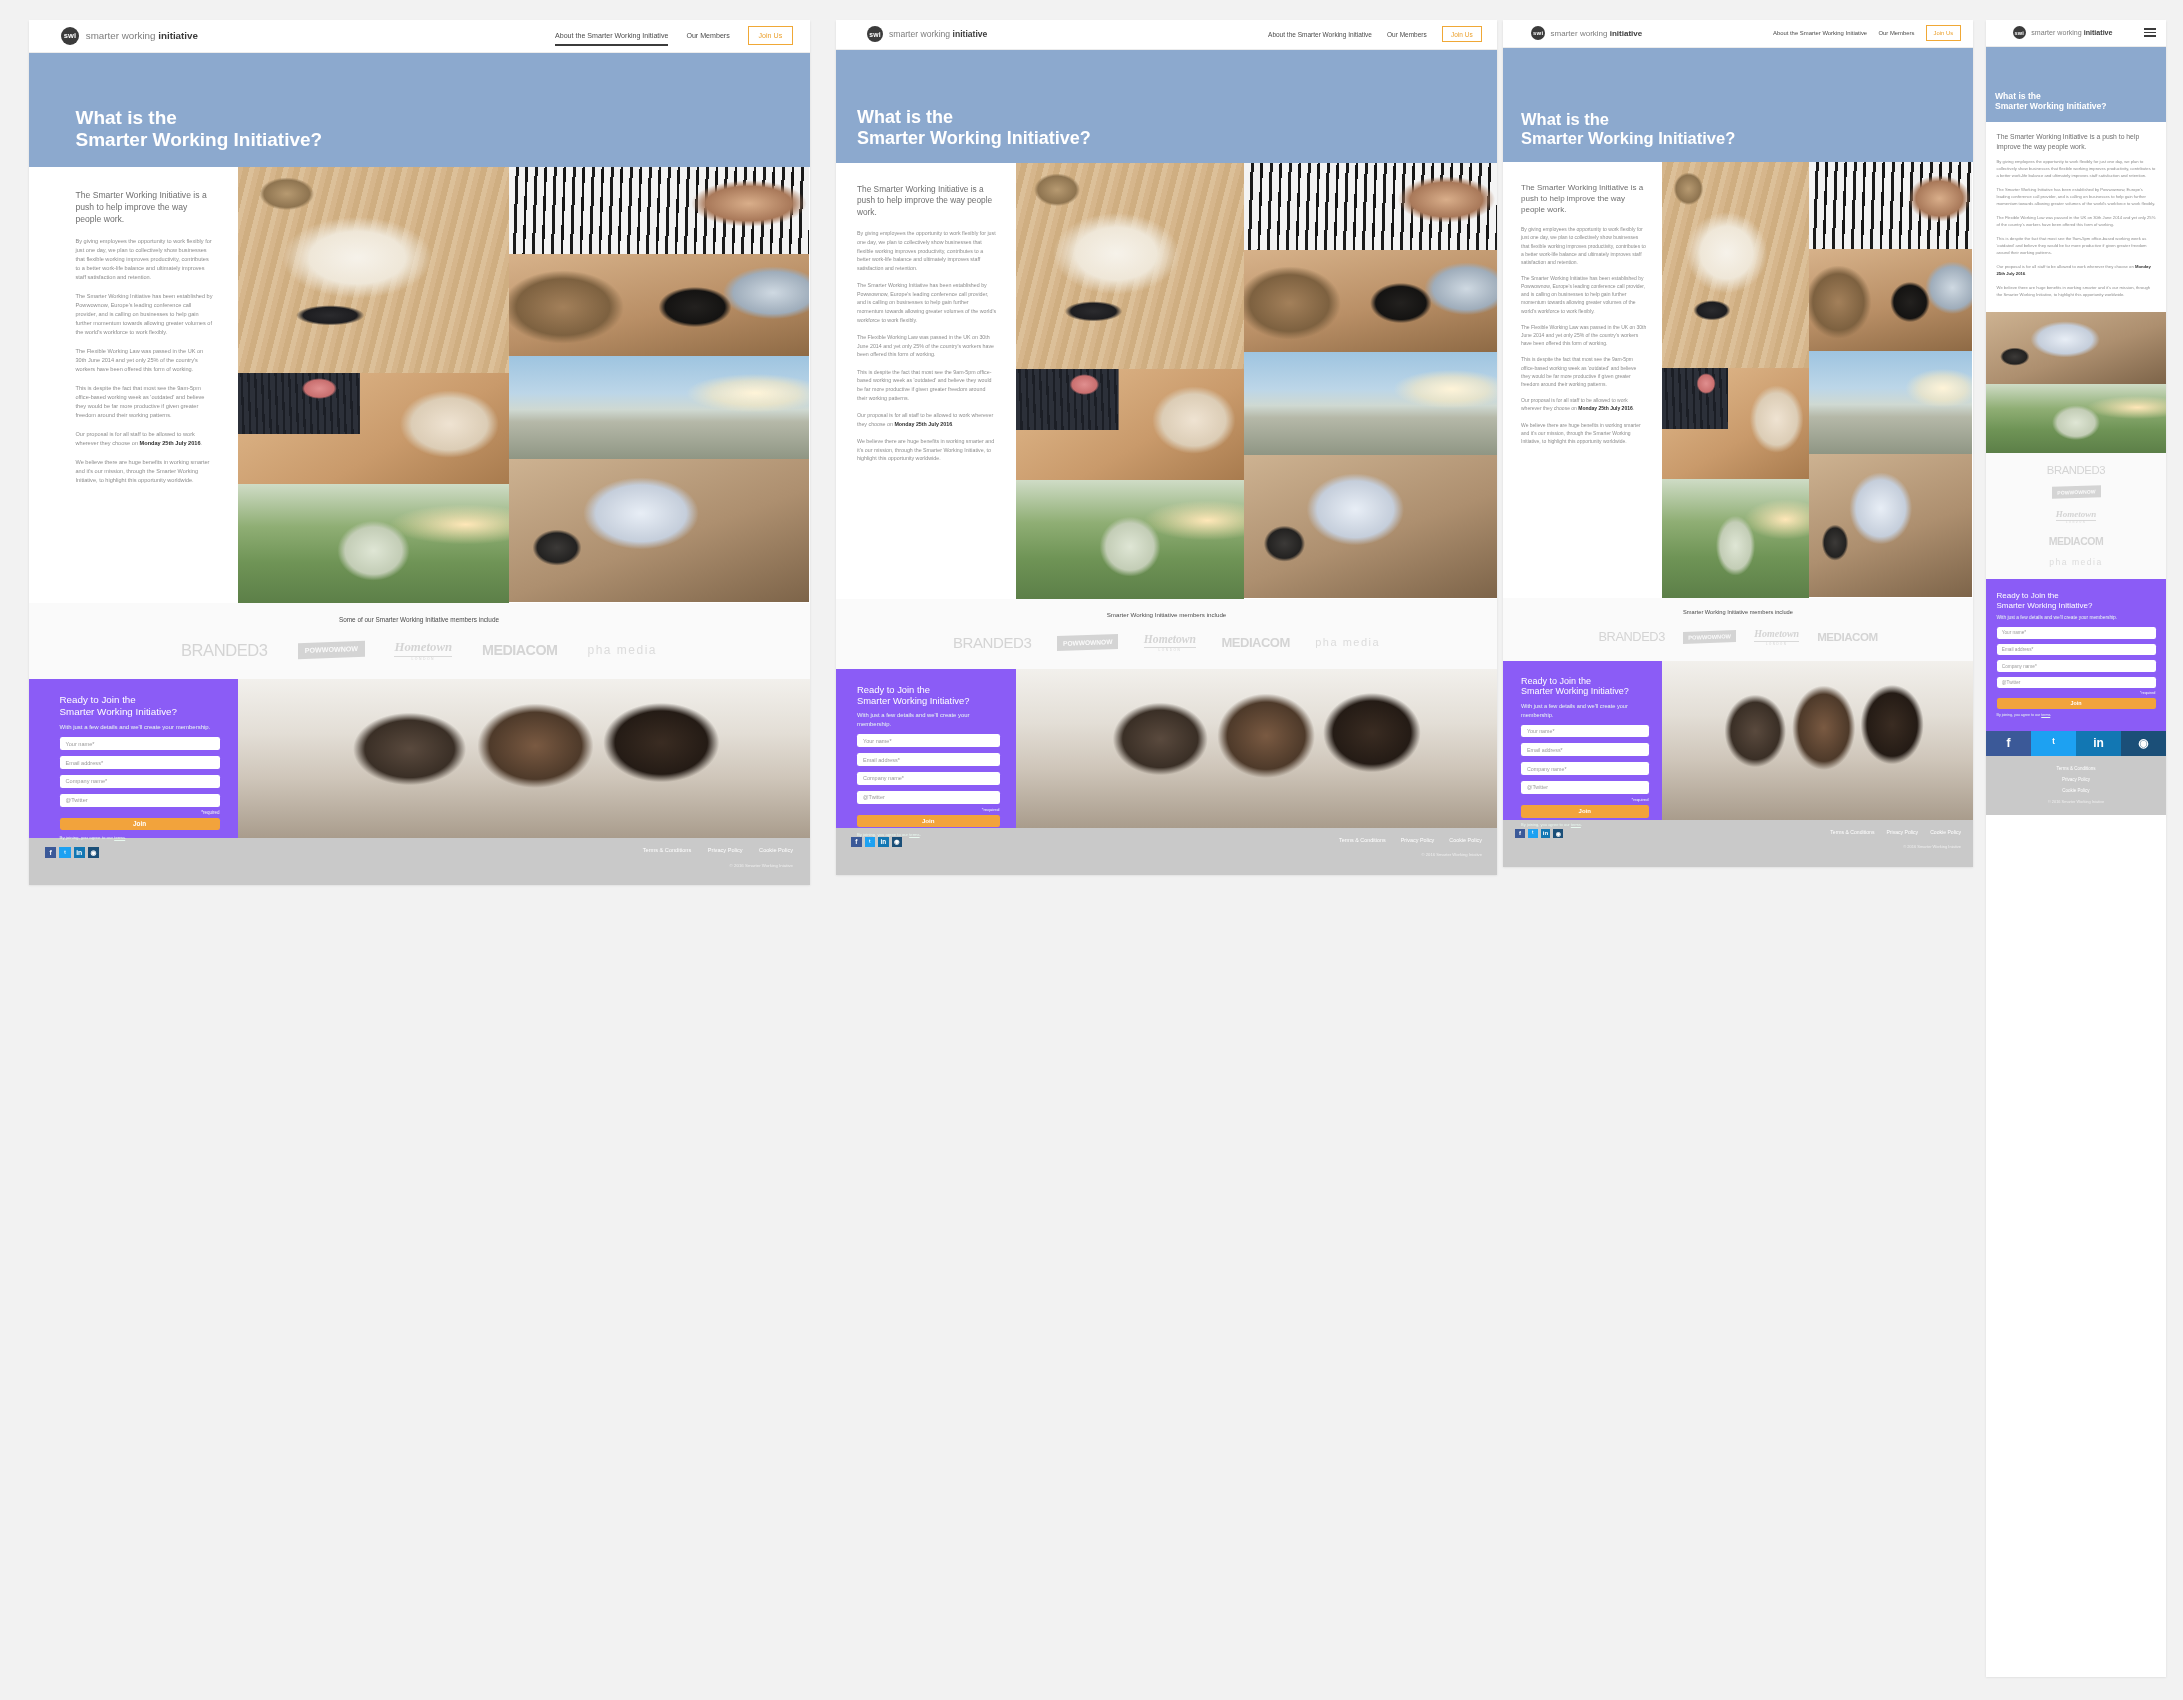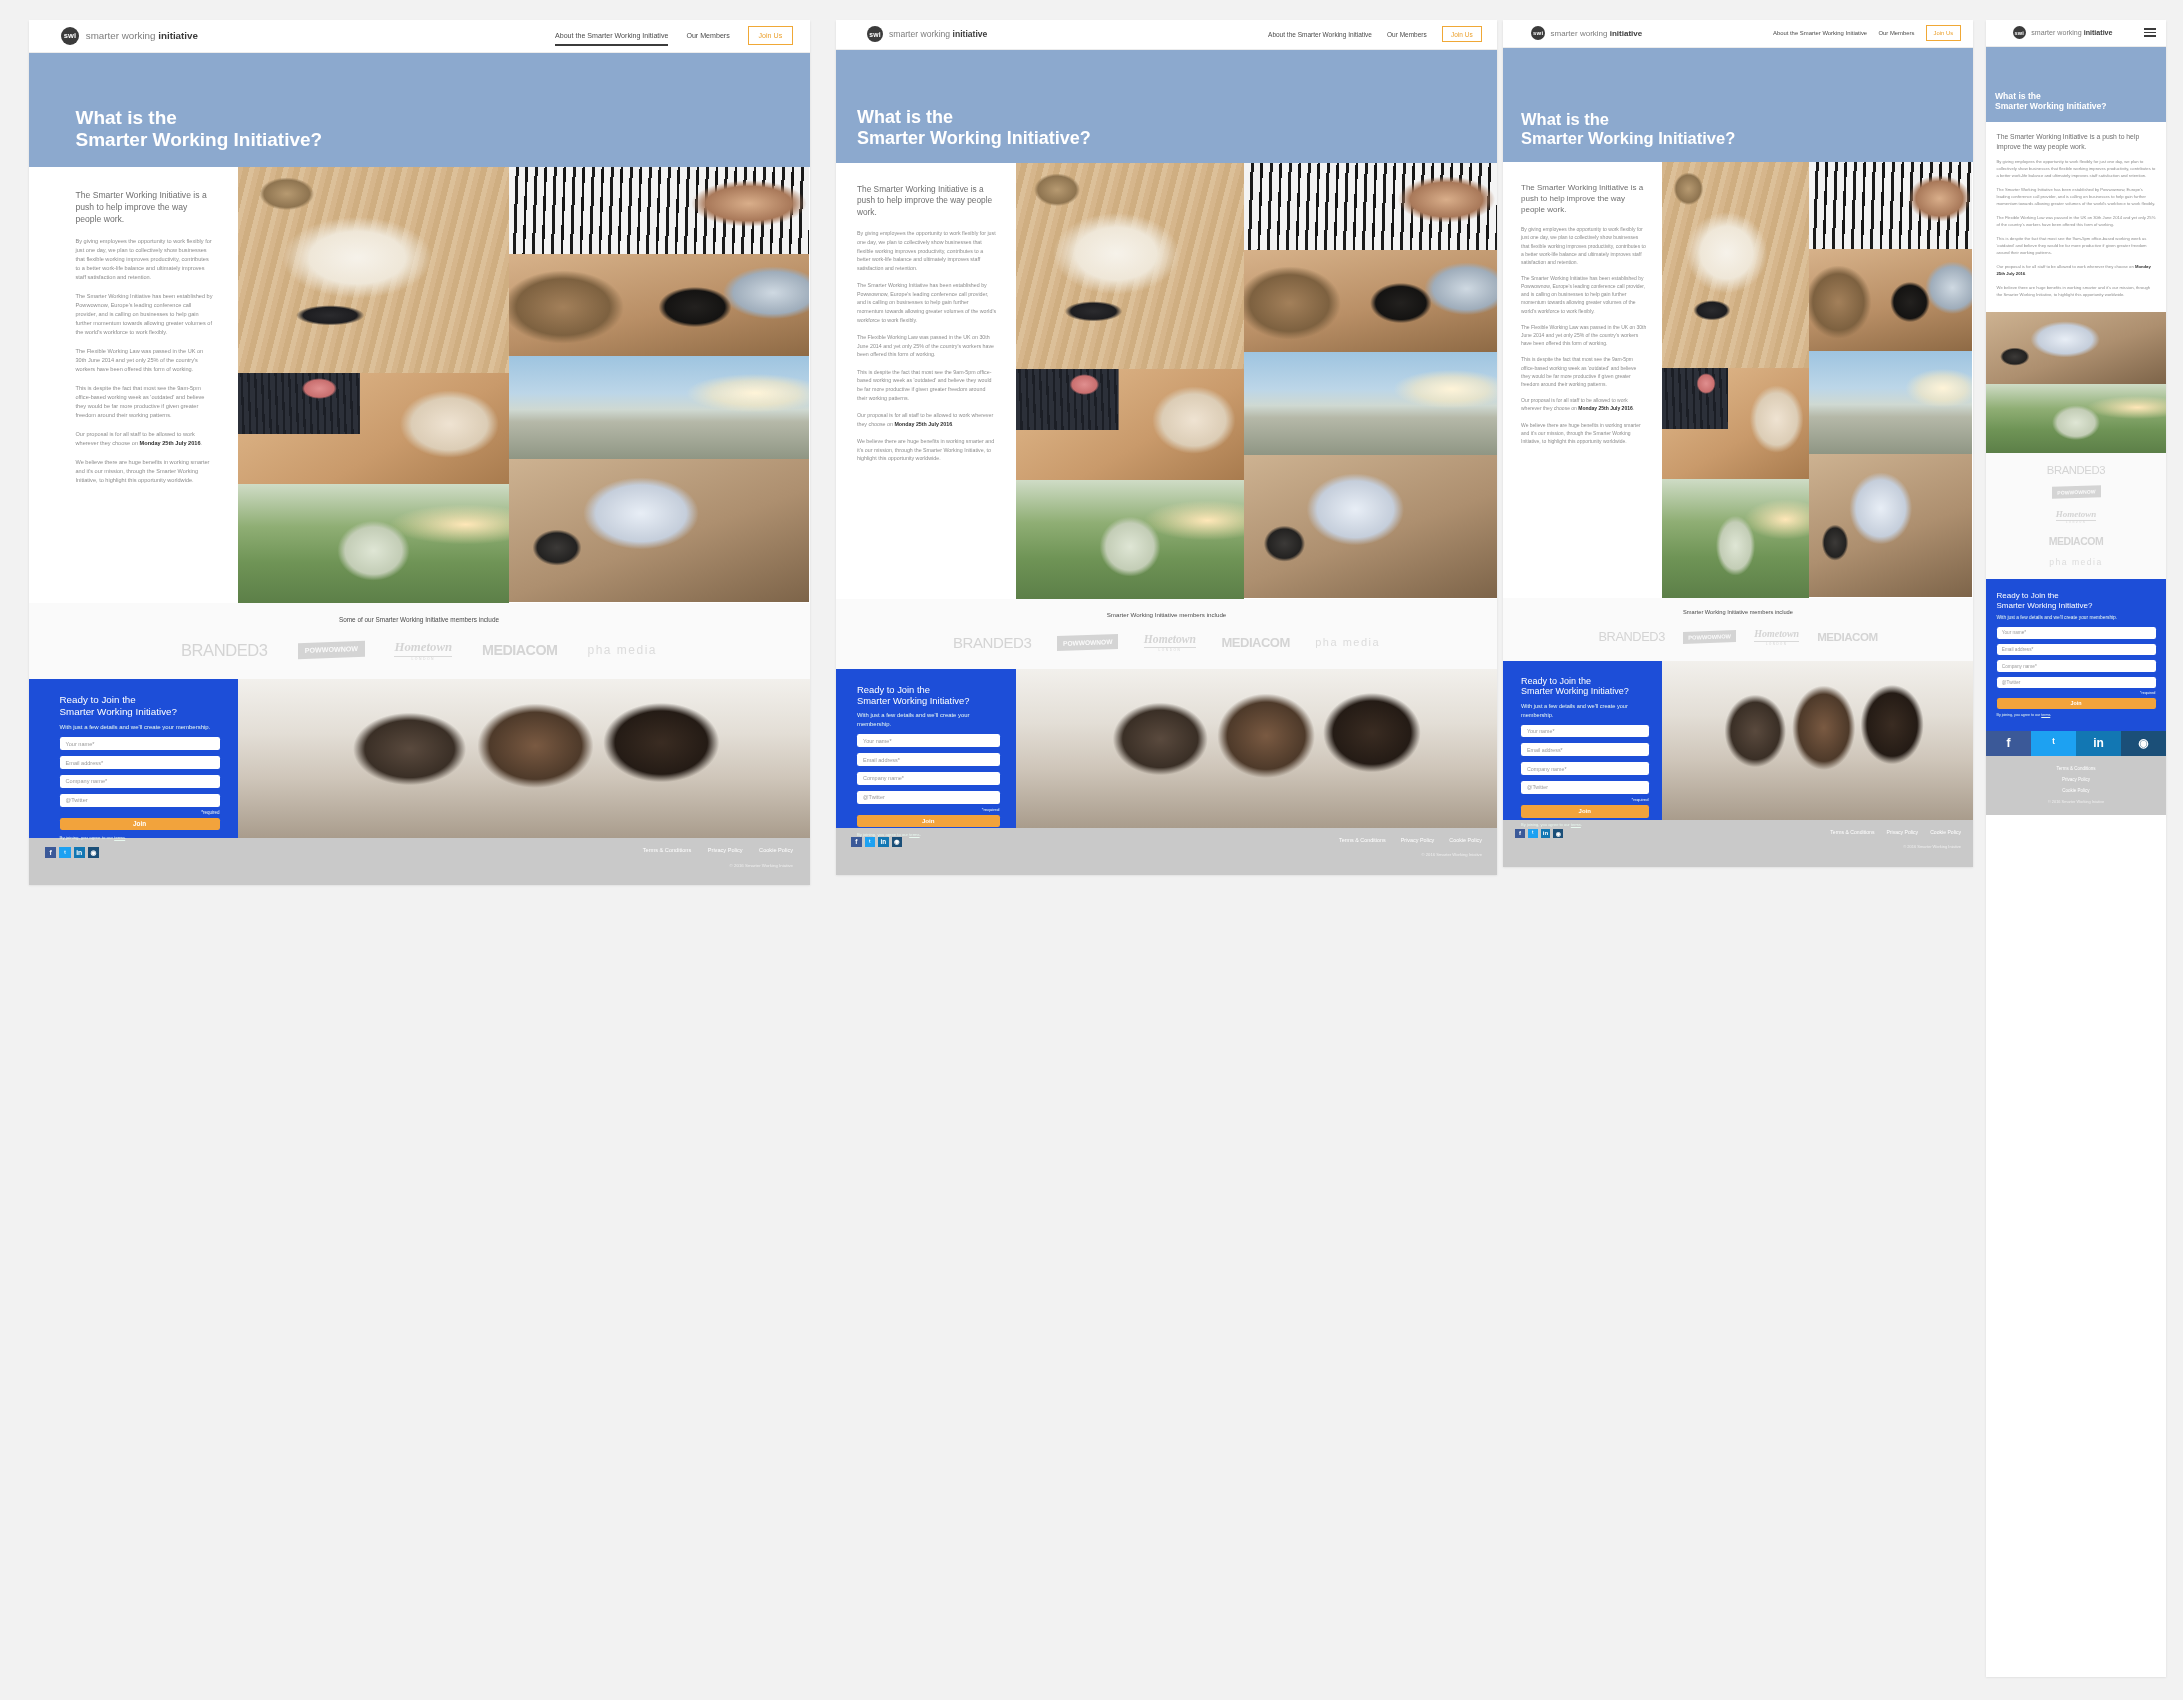--- a/index.html
+++ b/index.html
@@ -99,21 +99,21 @@
   .logo.hometown { font-family: "Liberation Serif", serif; font-style: italic; font-weight: 700; position: relative; }
   .logo.hometown .ht-sub {
     display: block; text-align: center; font-style: normal; font-family: "Liberation Sans", sans-serif;
     border-top: 0.8px solid #d9d9d9; letter-spacing: 1.5px; font-weight: 400;
   }
   .logo.mediacom { font-weight: 700; letter-spacing: -0.5px; }
   .logo.pha { color: #dcdcdc; font-weight: 400; }
 
   
   .cta { display: flex; }
-  .cta-form { background: #1d4ed8; color: #fff; }
+  .cta-form { background: #8b5cf6; color: #fff; }
   .cta-form h2 { font-weight: 400; line-height: 1.2; color: #ffffff; }
   .cta-form .sub { color: #eafaf1; }
   .field { background: #fff; border-radius: 2.3px; color: #9a9a9a; display: flex; align-items: center; }
   .req { text-align: right; color: #f2fbf6; }
   .joinbtn { background: #f2a33c; color: #fff; text-align: center; border-radius: 2.3px; font-weight: 700; }
   .terms { color: #e8f8ef; }
   .terms u { text-decoration: underline; }
   .cta-photo { background:
       radial-gradient(ellipse 13% 30% at 30% 44%, #5a4a3e 0%, #3a2f26 60%, rgba(58,47,38,0) 76%),
       radial-gradient(ellipse 13% 34% at 52% 42%, #7a5a42 0%, #4e3a2a 62%, rgba(78,58,42,0) 78%),

